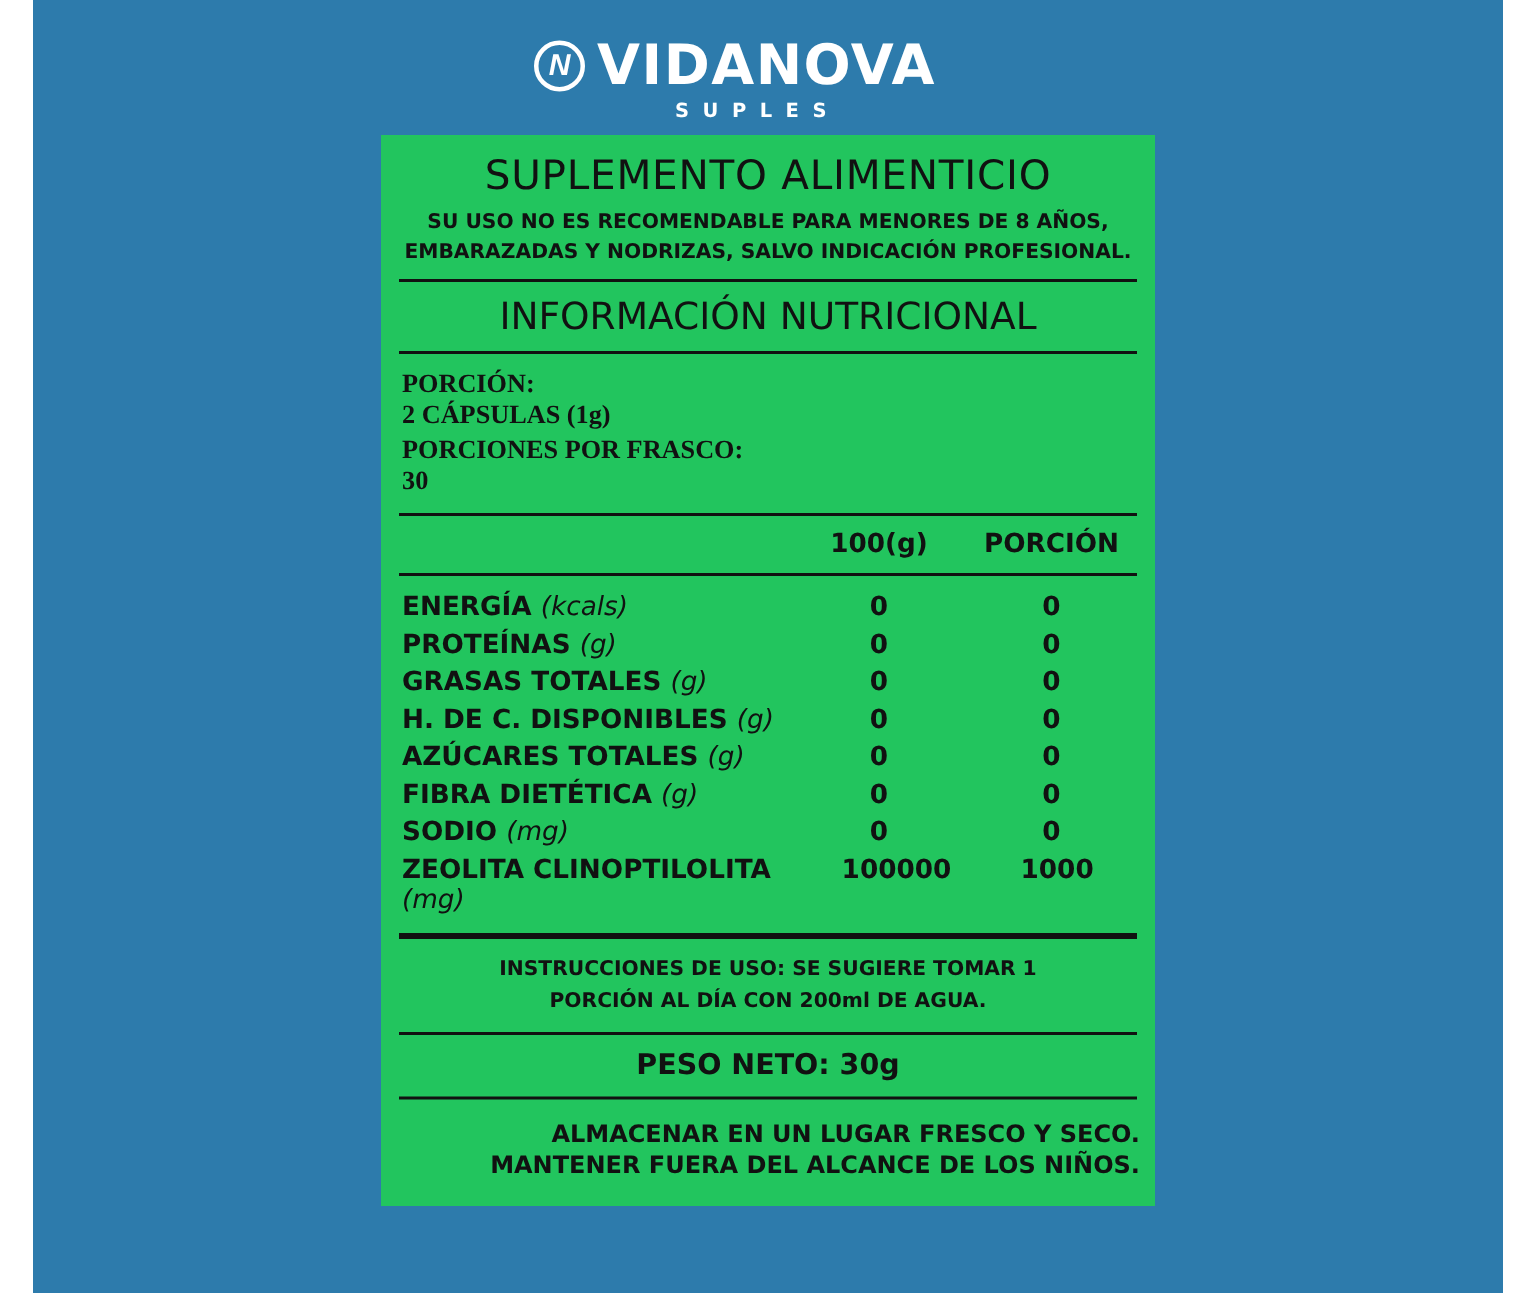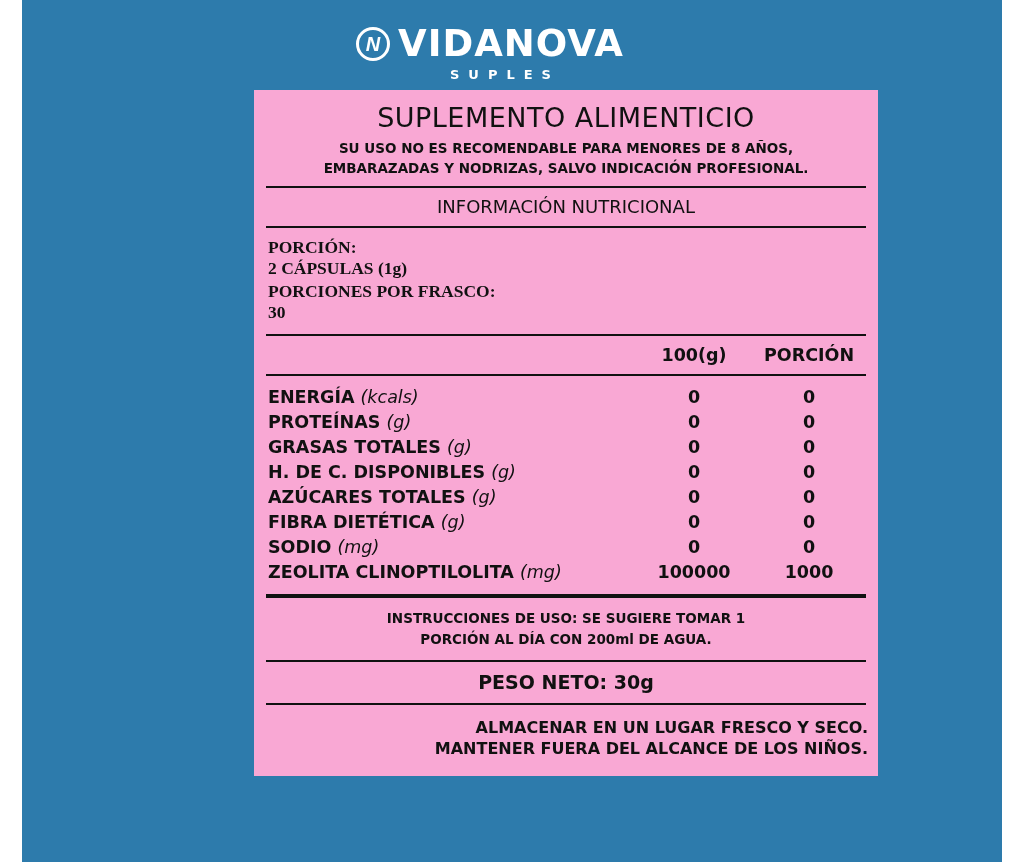--- a/index.html
+++ b/index.html
@@ -68,22 +68,22 @@
     letter-spacing: 9px;
     font-weight: bold;
     font-family: "DejaVu Sans", sans-serif;
     padding-left: 30px;
   }
 
   .card {
     position: absolute;
     left: 254px;
     top: 90px;
-    width: 624px;
-    background: #f9a8d4;
+    width: 516px;
+    background: #22c55e;
     box-sizing: border-box;
     color: #111111;
   }
 
   .sep {
     height: 2px;
     background: #111111;
     margin: 0 12px;
   }
 
@@ -97,21 +97,21 @@
   .title-note {
     text-align: center;
     font-size: 13.5px;
     line-height: 1.45;
     font-weight: bold;
     font-family: "DejaVu Sans", sans-serif;
     padding: 0 8px 8px;
   }
   .title-nutri {
     text-align: center;
-    font-size: 18px;
+    font-size: 25px;
     padding: 8px 0 9px;
     font-family: "DejaVu Sans", sans-serif;
   }
 
   .kv-row {
     display: flex;
     justify-content: flex-end;
     font-size: 17.5px;
     font-weight: bold;
     font-family: Liberation Serif, serif;

